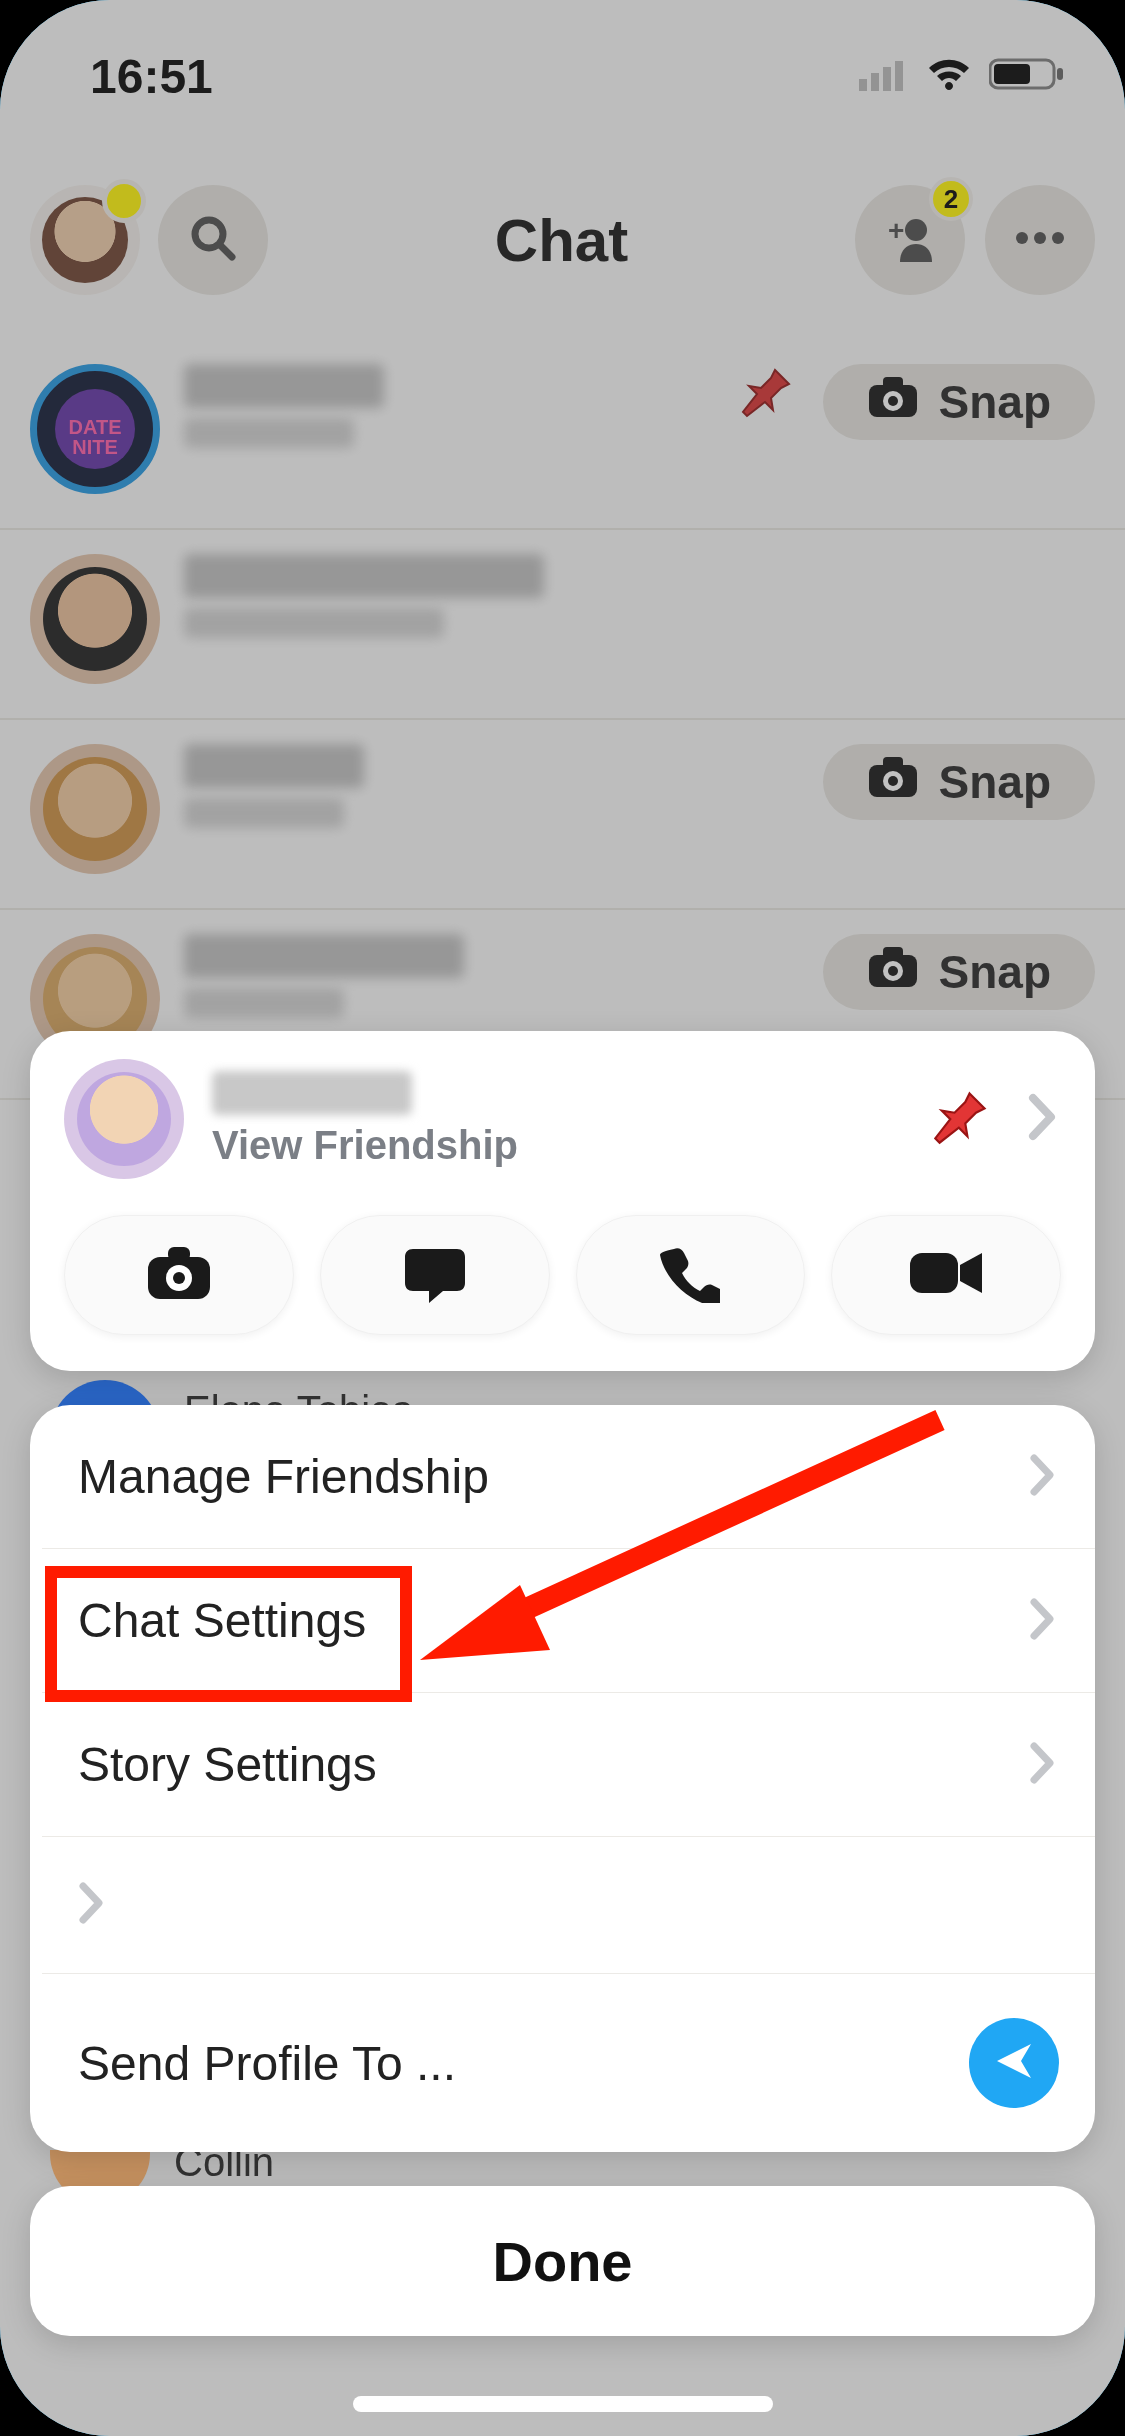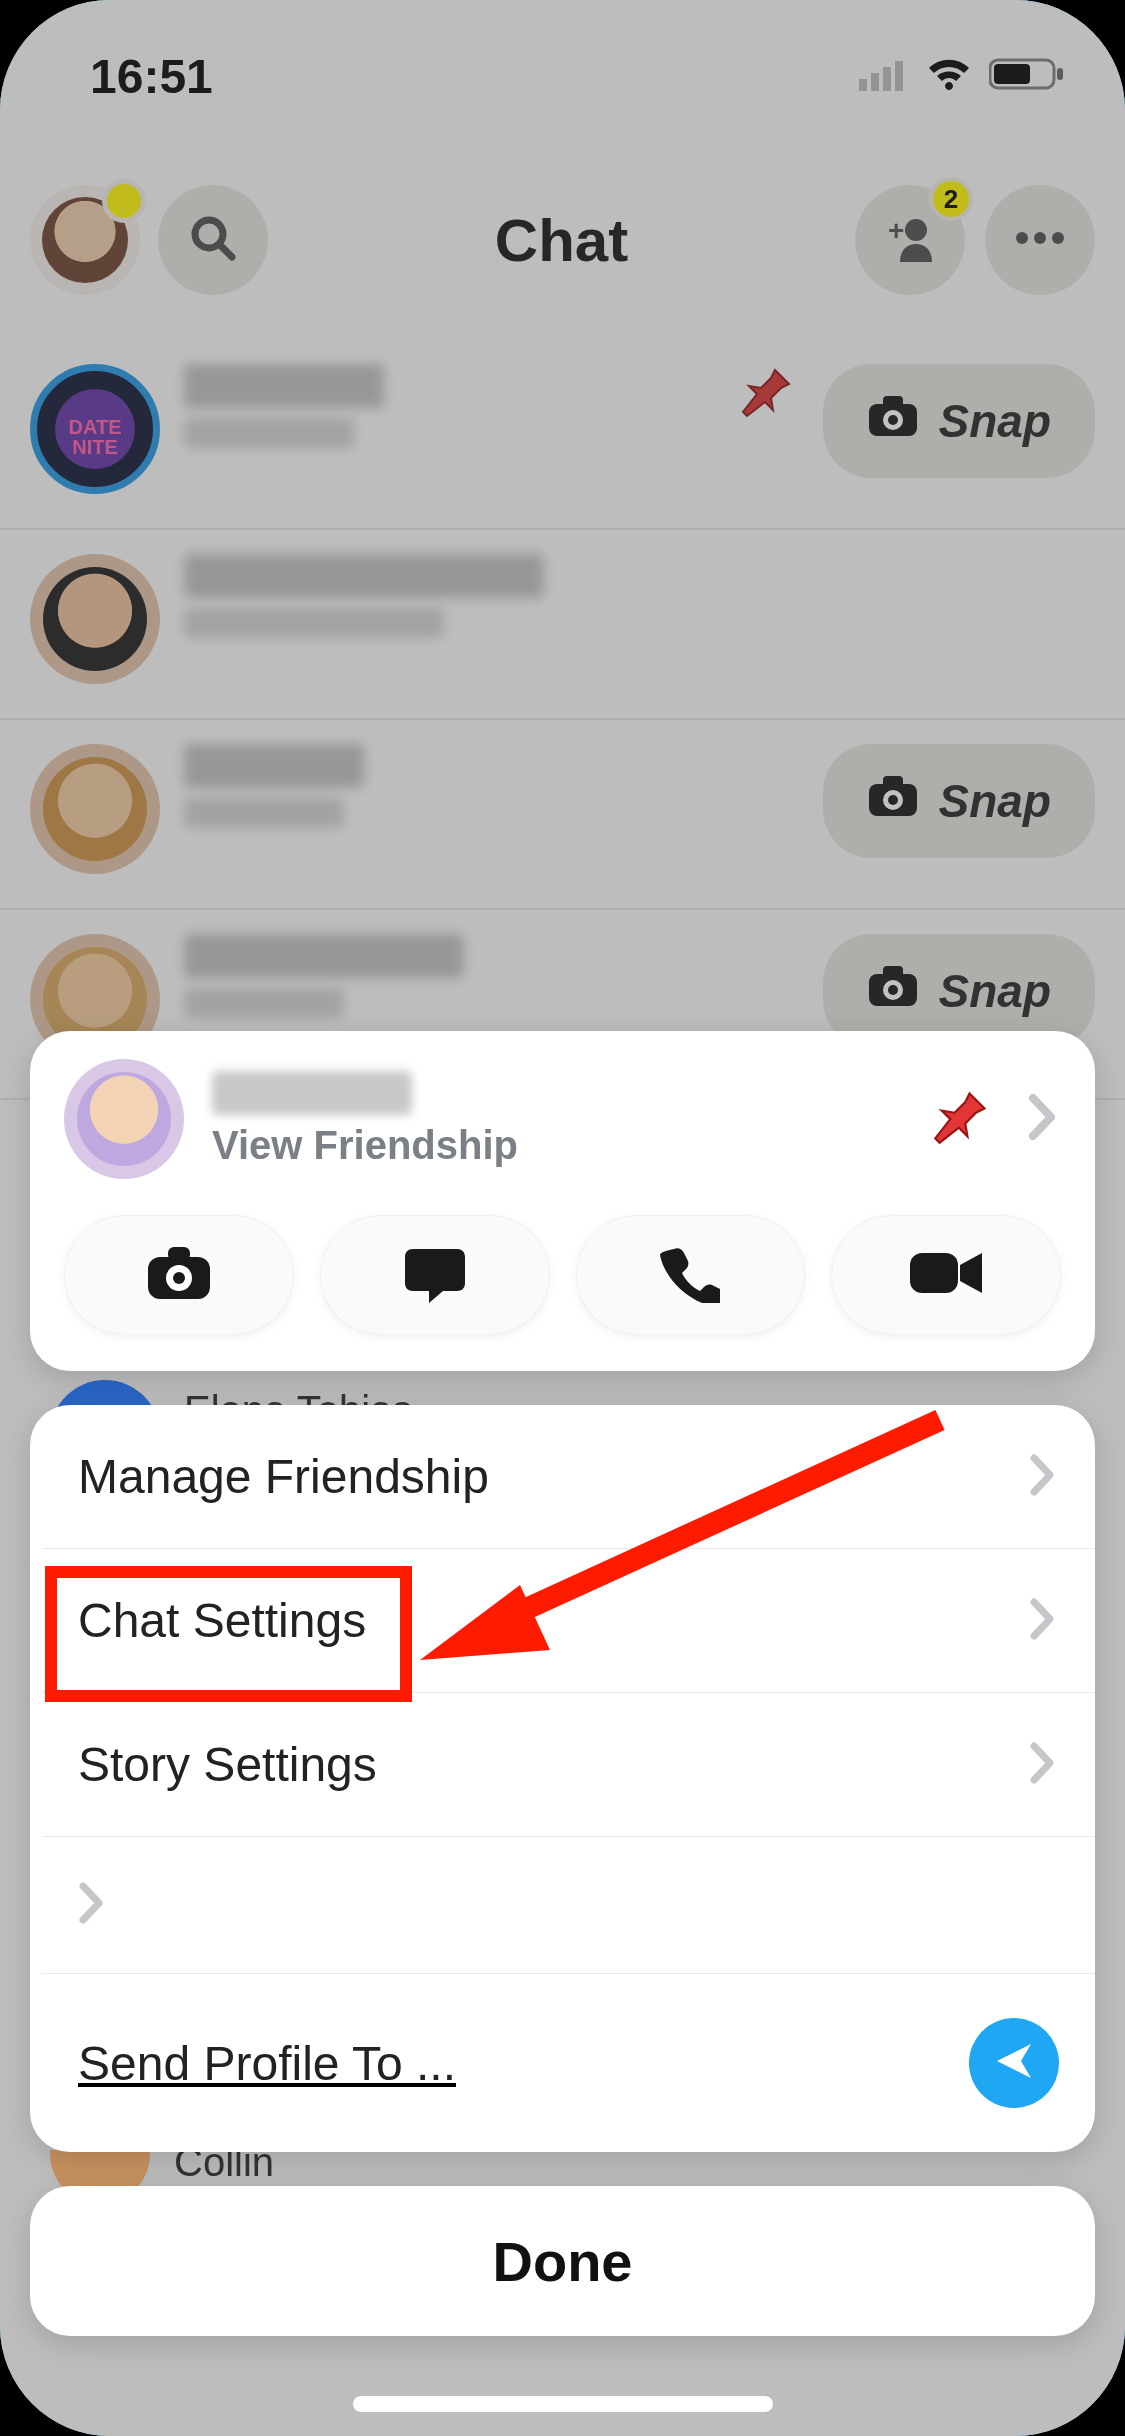--- a/index.html
+++ b/index.html
@@ -23,38 +23,38 @@
 
 .chat-list { position: absolute; top: 340px; left: 0; right: 0; bottom: 0; overflow: hidden; z-index: 1; }
 .chat-row { display: flex; align-items: flex-start; padding: 24px 30px; border-bottom: 2px solid #e5e3de; gap: 24px; min-height: 190px; }
 .row-avatar { width: 130px; height: 130px; border-radius: 65px; background: #dfbfa5; flex-shrink: 0; display: flex; align-items: center; justify-content: center; }
 .row-avatar.ring { border: 7px solid #1e95e0; background: #0c1430; }
 .row-avatar .face2 { width: 104px; height:104px; border-radius:50%; background: radial-gradient(circle at 50% 42%, #edc9a7 46%, #512e1e 47%); }
 .row-text { flex: 1; display:flex; flex-direction: column; gap: 10px; }
 .blurred-line { height: 44px; width: 200px; background: #bdbdbd; filter: blur(6px); border-radius: 6px; }
 .blurred-line.small { height: 30px; width: 170px; opacity: .7; }
 .pin-cell { width: 64px; display: flex; justify-content: center; }
-.snap-btn { height: 114px; padding: 0 44px; border-radius: 48px; background: #e3e1dc; display: flex; align-items: center; gap: 20px; font-size: 46px; font-weight: 600; color: #222; font-style: italic; }
+.snap-btn { height: 76px; padding: 0 44px; border-radius: 48px; background: #e3e1dc; display: flex; align-items: center; gap: 20px; font-size: 46px; font-weight: 600; color: #222; }
 
 .sheet-container { position: absolute; left: 30px; right: 30px; bottom: 100px; z-index: 20; display: flex; flex-direction: column; gap: 34px; }
 
 .card { background: #fff; border-radius: 40px; box-shadow: 0 8px 30px rgba(0,0,0,0.15); overflow: hidden; }
 .profile-card { padding: 28px 34px 36px; }
 .profile-top { display: flex; align-items: center; gap: 28px; }
 .profile-av { width: 120px; height: 120px; border-radius: 60px; background: #d9c7e6; display:flex; align-items:center; justify-content:center; }
 .profile-av .face3 { width: 94px; height:94px; border-radius:50%; background: radial-gradient(circle at 50% 40%, #f2d4b4 46%, #bfa7e0 47%); }
 .profile-meta { flex: 1; }
 .blurred-name { height: 44px; width: 200px; background: #c8c8c8; filter: blur(5px); border-radius: 6px; margin-bottom: 8px; }
 .view-friendship { font-size: 40px; color: #7b7f86; font-weight: 700; }
 .profile-right { display: flex; align-items: center; gap: 36px; }
 .profile-actions { display: flex; gap: 26px; margin-top: 36px; }
 .round-action { flex: 1; height: 120px; border-radius: 60px; background: #fafafa; box-shadow: 0 2px 8px rgba(0,0,0,0.06); display: flex; align-items: center; justify-content: center; border: 1px solid #f0f0f0; }
 
 .menu-card .menu-item { display: flex; align-items: center; justify-content: space-between; padding: 44px 36px; border-bottom: 1.5px solid #eceae6; margin-left: 12px; }
-.menu-card .menu-item:last-child { border-bottom: none; text-decoration: underline; }
+.menu-card .menu-item:last-child { border-bottom: none; }
 .menu-label { font-size: 48px; color: #222; font-weight: 400; }
 .menu-sub { display: flex; flex-direction: column; gap: 8px; }
 .menu-subtext { font-size: 34px; color: #8d9096; }
 .send-circle { width: 90px; height: 90px; border-radius: 45px; background: #20a7f4; display: flex; align-items: center; justify-content: center; }
 
 .done-btn { height: 150px; display: flex; align-items: center; justify-content: center; font-size: 56px; font-weight: 700; color: #111; }
 
 .partial-row { position: absolute; left: 30px; right: 30px; height: 70px; display: flex; align-items: center; gap: 24px; z-index: 10; background: transparent; overflow: hidden; padding: 0 10px; }
 .partial-avatar { width: 110px; height: 60px; border-radius: 55px 55px 0 0; background: #2a66c7; margin-left: 10px; }
 

